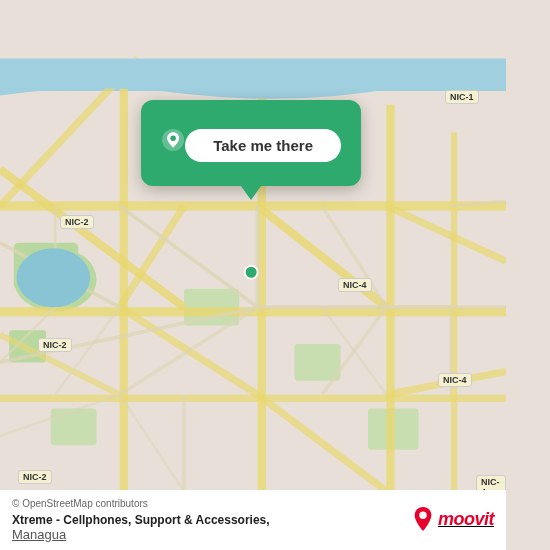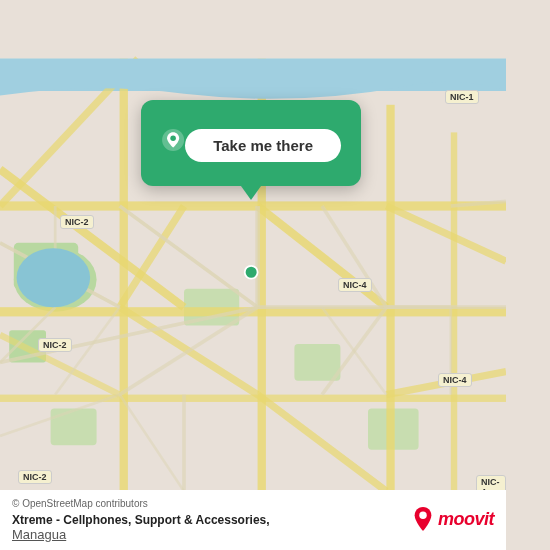--- a/index.html
+++ b/index.html
@@ -104,20 +104,21 @@
 
     
     .moovit-logo {
       position: absolute;
       bottom: 18px;
       right: 12px;
       display: flex;
       align-items: center;
       gap: 4px;
       z-index: 11;
+      text-decoration: underline;
     }
 
     .moovit-pin {
       width: 22px;
       height: 26px;
     }
 
     .moovit-text {
       font-size: 18px;
       font-weight: 800;

